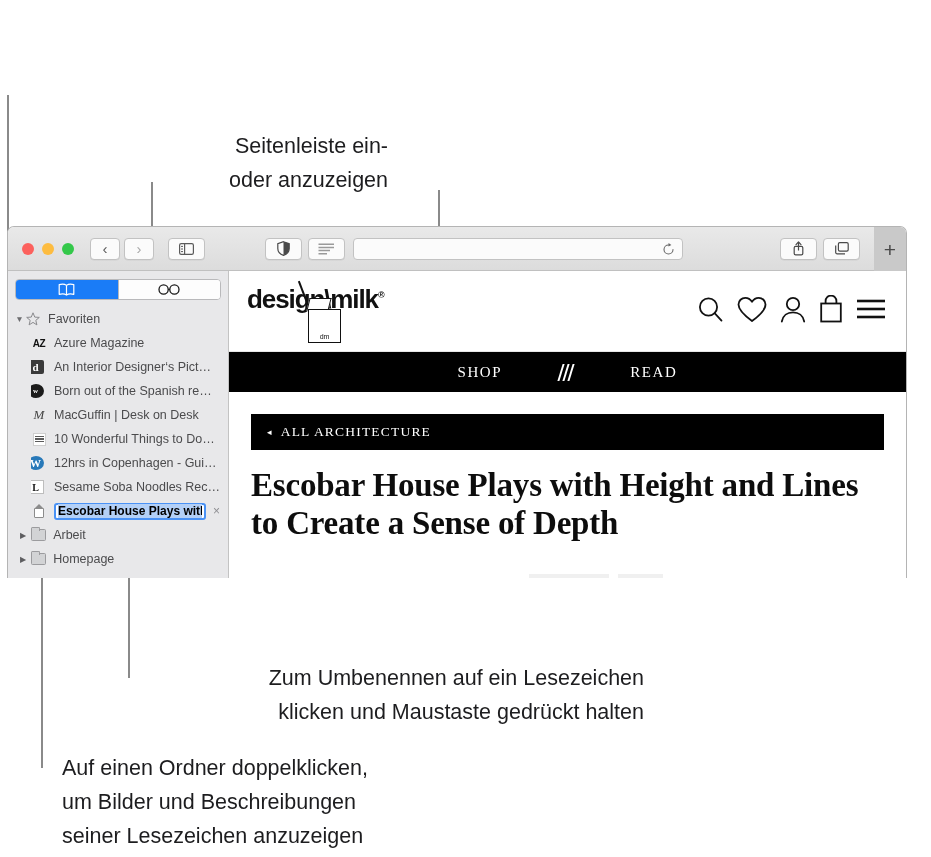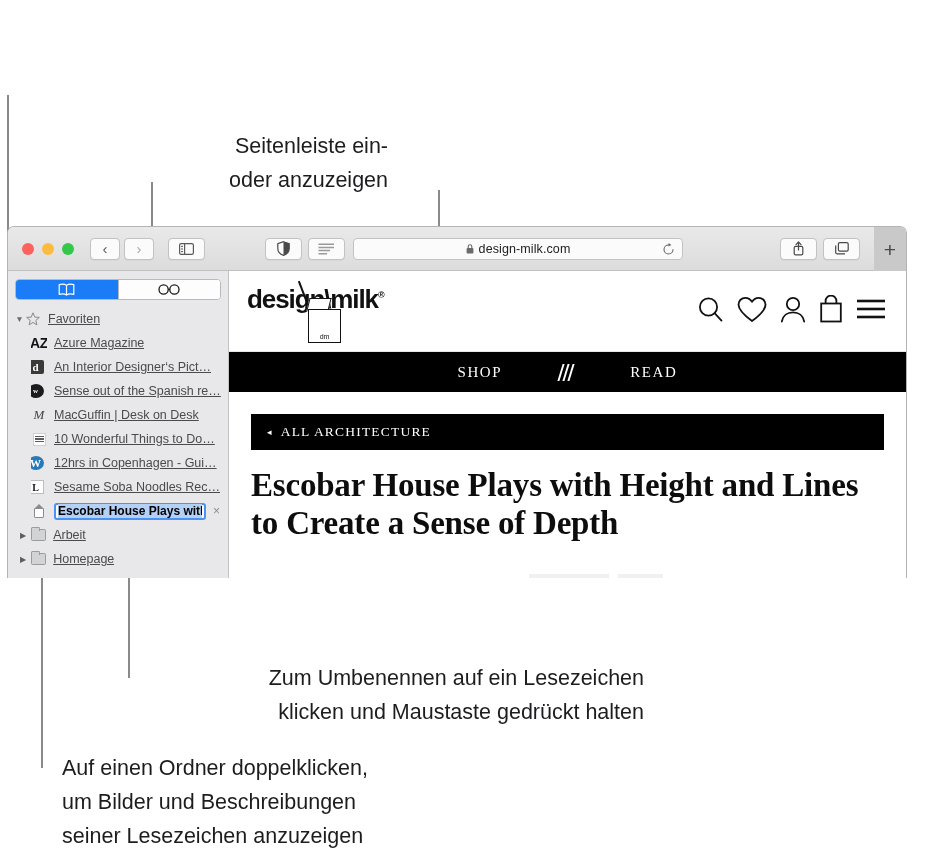--- a/index.html
+++ b/index.html
@@ -141,26 +141,26 @@
     color: #6d6d70; font-size: 8.5px; line-height: 1;
     display: flex; align-items: center; justify-content: center;
   }
   .fav {
     width: 16px; height: 16px; flex: 0 0 16px;
     margin-right: 7px;
     display: flex; align-items: center; justify-content: center;
     font-size: 9px; font-weight: bold;
     overflow: hidden;
   }
-  .row .label { white-space: nowrap; overflow: hidden; text-overflow: ellipsis; text-decoration: underline; }
+  .row .label { white-space: nowrap; overflow: hidden; text-overflow: ellipsis; }
   .row.indent { padding-left: 23px; }
   .row.indent2 { padding-left: 12px; }
 
   
-  .fv-az { color:#111; font-size:14px; font-family:"Liberation Sans",sans-serif; letter-spacing:-.3px;}
+  .fv-az { color:#111; font-size:10px; font-family:"Liberation Sans",sans-serif; letter-spacing:-.3px;}
   .fv-d { background:#3a3a3a; color:#fff; width:14px; height:14px; border-radius:2px; font-family:"Liberation Serif",serif; font-size:11px;}
   .fv-circ { background:#1b1b1b; color:#fff; width:14px; height:14px; border-radius:50%; font-size:7px; font-family:"Liberation Serif",serif;}
   .fv-m { font-family:"Liberation Serif",serif; font-style:italic; font-size:13px; color:#444; font-weight:normal;}
   .fv-grid { width:13px; height:13px; background:#fff; border:1px solid #cfcfcf;
              display:flex; flex-direction:column; justify-content:center; gap:1px; padding:1px;}
   .fv-grid i { display:block; height:1.5px; background:#5b5b5b; }
   .fv-wp { width:14px; height:14px; border-radius:50%; background:#2879b9; color:#fff;
            font-family:"Liberation Serif",serif; font-size:11px; }
   .fv-L { background:#fff; border:1px solid #bdbdbd; width:14px; height:14px; color:#111;
           font-family:"Liberation Serif",serif; font-size:10px; font-weight:bold;}
@@ -357,27 +357,20 @@
       <div class="tbtn wide" style="margin-left:6px;">
         <svg width="17" height="12" viewBox="0 0 17 12">
           <line x1="0.5" y1="1.2" x2="16" y2="1.2" stroke="#9a9a9a" stroke-width="1.5"></line>
           <line x1="0.5" y1="4.4" x2="16" y2="4.4" stroke="#9a9a9a" stroke-width="1.5"></line>
           <line x1="0.5" y1="7.6" x2="12" y2="7.6" stroke="#9a9a9a" stroke-width="1.5"></line>
           <line x1="0.5" y1="10.8" x2="9" y2="10.8" stroke="#9a9a9a" stroke-width="1.5"></line>
         </svg>
       </div>
 
       <div id="urlbar">
-        <div class="lockwrap">
-          <svg width="8" height="10" viewBox="0 0 8 10">
-            <rect x="0.6" y="4" width="6.8" height="5.4" rx="1" fill="#6a6a6a"></rect>
-            <path d="M2.2 4 V2.6 a1.8 1.8 0 0 1 3.6 0 V4" fill="none" stroke="#6a6a6a" stroke-width="1.1"></path>
-          </svg>
-          <span id="url-text">design-milk.com</span>
-        </div>
         <span id="reload">
           <svg width="13" height="13" viewBox="0 0 13 13">
             <path d="M11 6.5 A4.5 4.5 0 1 1 6.5 2" fill="none" stroke="#666" stroke-width="1.1" stroke-linecap="round"></path>
             <path d="M6.5 0 L6.5 3.6 L9.4 1.9 Z" fill="#666"></path>
           </svg>
         </span>
       </div>
 
       <div class="tb-right">
         <div class="tbtn wide">
@@ -437,21 +430,21 @@
         <div class="row indent">
           <span class="fav">
               <span class="fav fv-d">d</span>
             </span>
           <span class="label">An Interior Designer‘s Pict…</span>
         </div>
         <div class="row indent">
           <span class="fav">
               <span class="fav fv-circ">w</span>
             </span>
-          <span class="label">Sense out of the Spanish re…</span>
+          <span class="label">Born out of the Spanish re…</span>
         </div>
         <div class="row indent">
           <span class="fav fv-m">M</span>
           <span class="label">MacGuffin | Desk on Desk</span>
         </div>
         <div class="row indent">
           <span class="fav">
             <span class="fv-grid">
                 <i></i>
                 <i></i>

